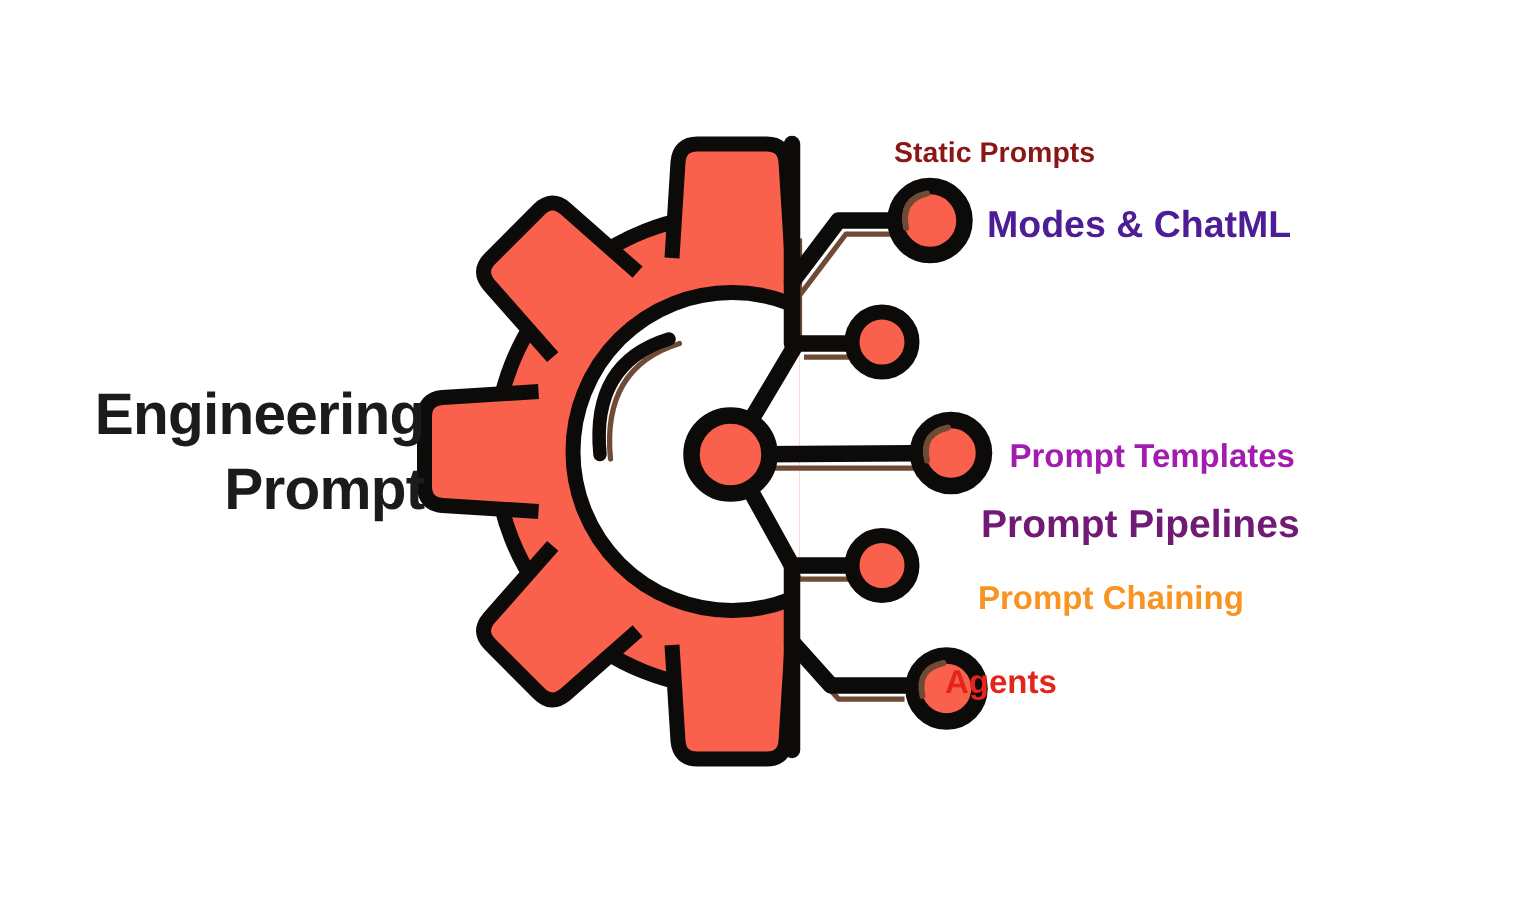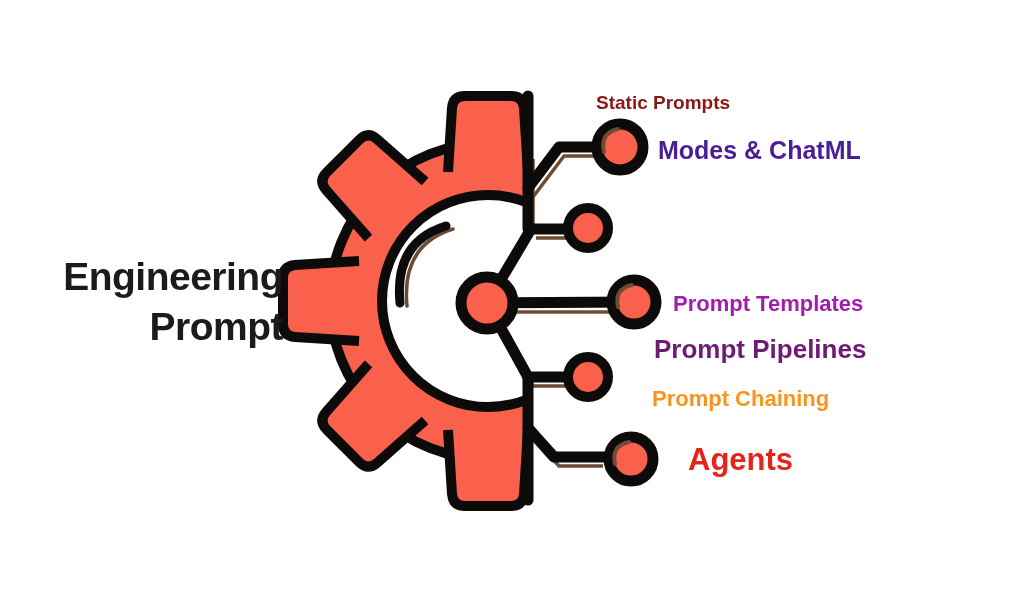--- a/index.html
+++ b/index.html
@@ -9,21 +9,21 @@
   }
   .diagram-svg{position:absolute;left:0;top:0;width:1024px;height:614px;}
   .lbl{position:absolute;font-weight:bold;white-space:nowrap;}
   #lb-static      {left:596px;top:92px; font-size:19px;}
   #lb-modes       {left:658px;top:136px;font-size:25px;}
   #lb-contextual  {left:620px;top:196px;font-size:20px;}
   #lb-decomp      {left:632px;top:229px;font-size:28px;}
   #lb-templates   {left:673px;top:291px;font-size:22px;}
   #lb-pipelines   {left:654px;top:334px;font-size:26px;}
   #lb-chaining    {left:640px;top:386px;font-size:22px;margin-left:12px;}
-  #lb-agents      {left:688px;top:442px;font-size:31px;}
+  #lb-agents      {left:630px;top:442px;font-size:22px;}
   .center-title{
     position:absolute;right:741px;top:252px;text-align:right;
     font-weight:bold;font-size:39px;line-height:50px;letter-spacing:-0.5px;
   }
   .center-title span{display:block;}
 </style>
 </head>
 <body>
 
 <div class="stage">

